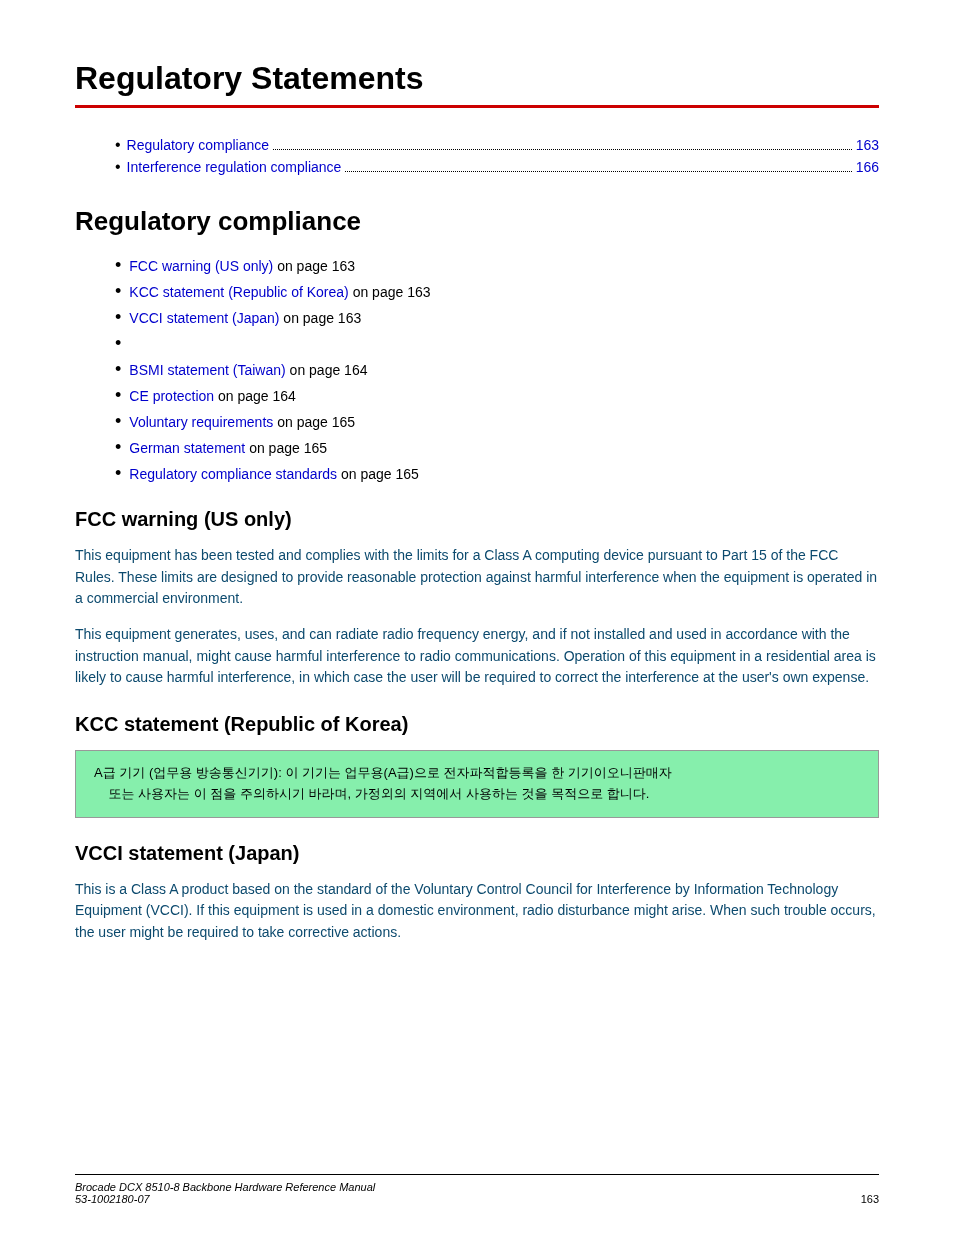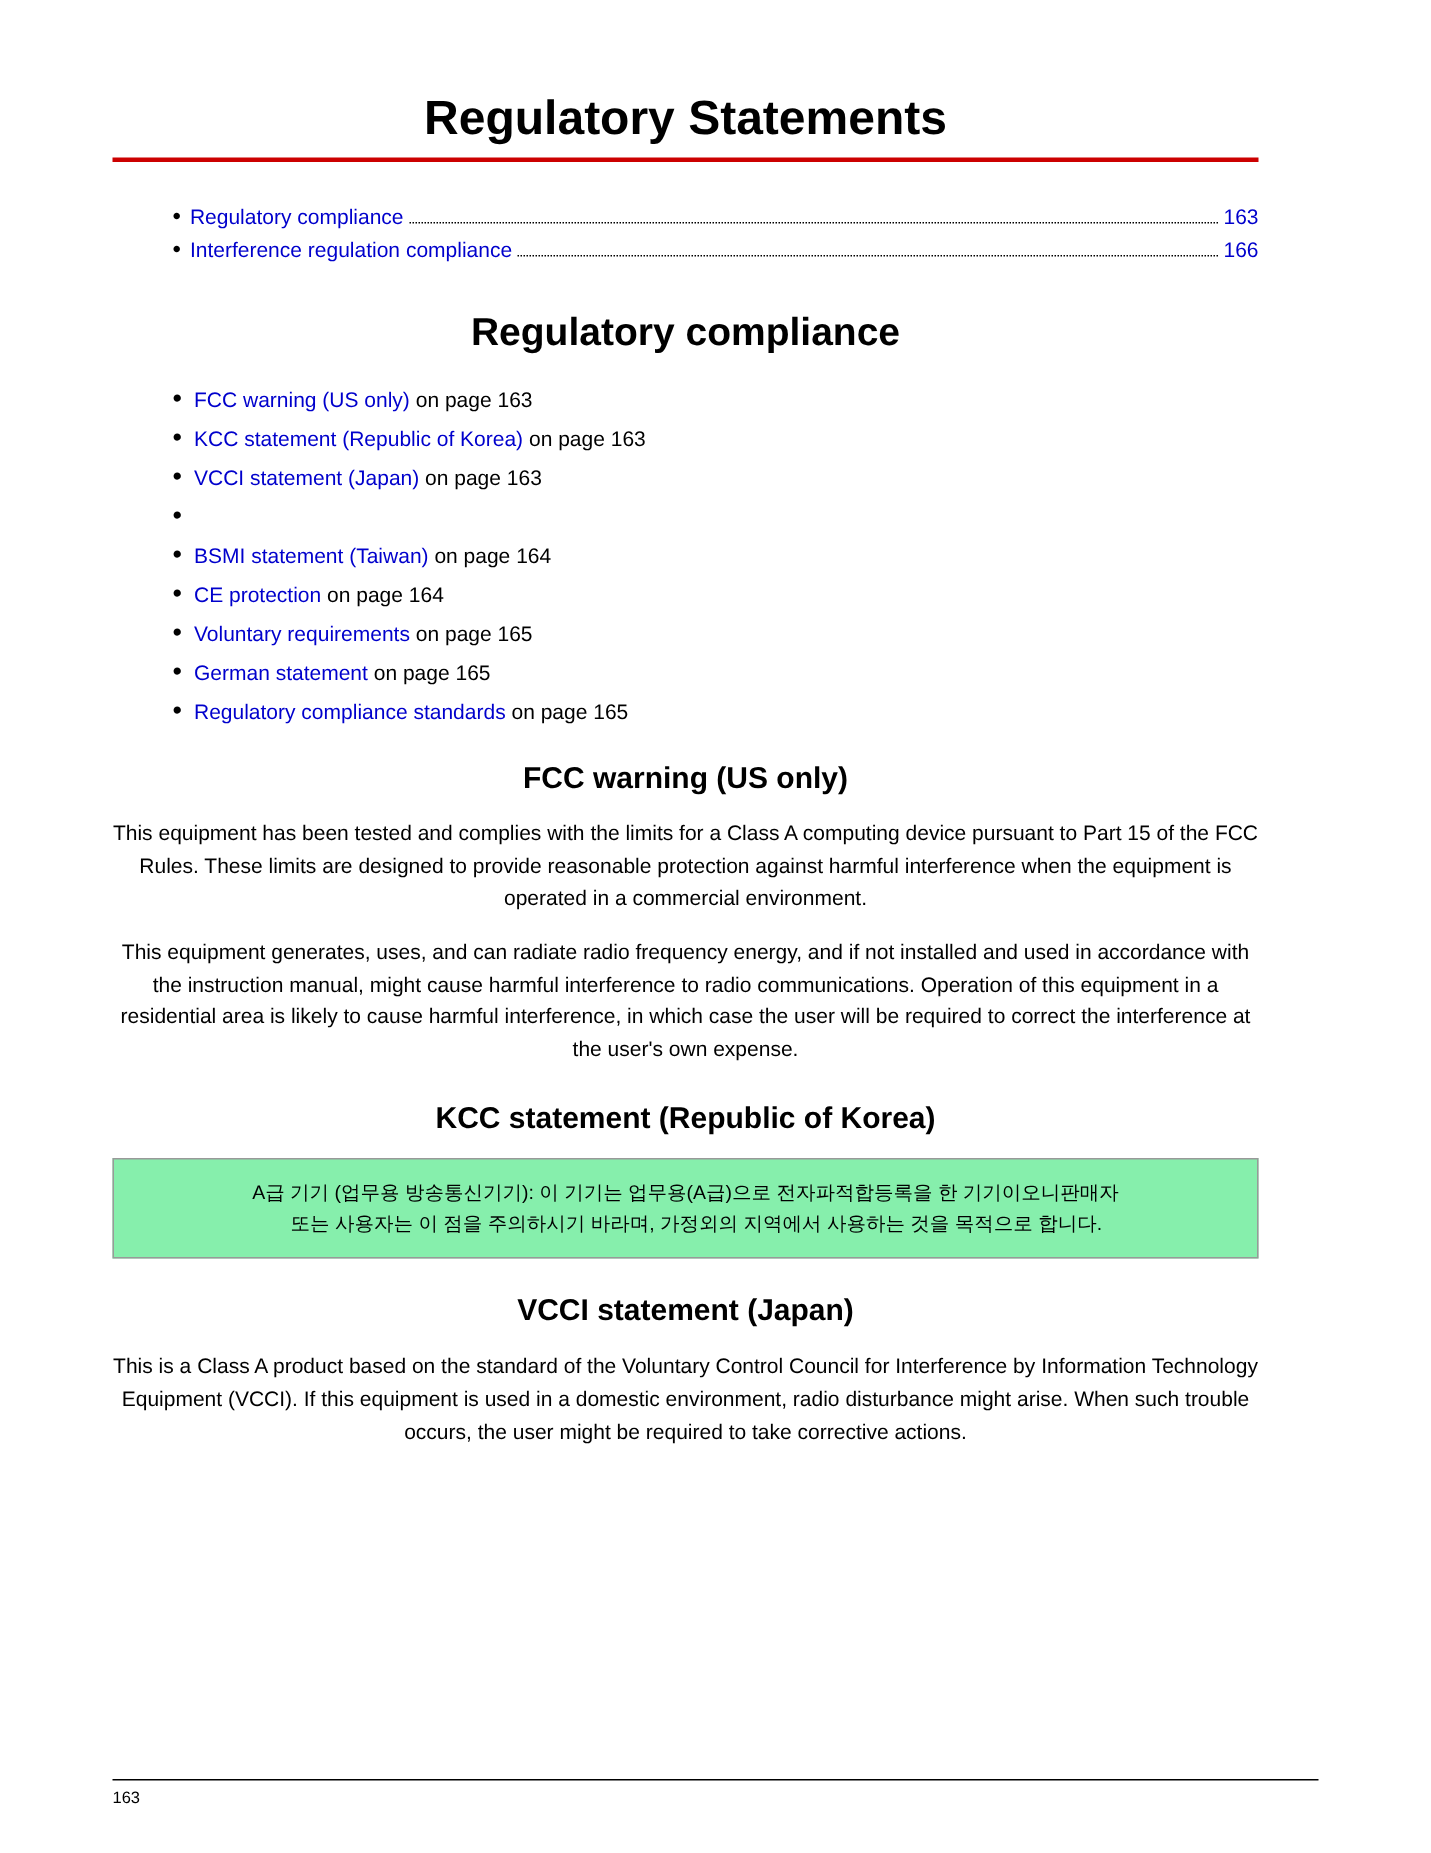--- a/index.html
+++ b/index.html
@@ -11,24 +11,23 @@
     body {
       font-family: Arial, Helvetica, sans-serif;
       font-size: 14px;
       color: #000;
       background: #fff;
       width: 954px;
       min-height: 1235px;
     }
 
     .page {
-      padding: 60px 115px 60px 75px;
+      padding: 60px 75px 60px 75px;
       position: relative;
       min-height: 1235px;
-      text-align: center;
     }
 
     .page-title {
       font-size: 32px;
       font-weight: bold;
       font-family: 'Arial Black', Arial, sans-serif;
       color: #000;
       margin-bottom: 8px;
     }
 
@@ -110,21 +109,21 @@
 
     .link {
       color: #0000cc;
       text-decoration: none;
     }
 
     .body-text {
       font-size: 14px;
       line-height: 1.55;
       margin-bottom: 14px;
-      color: #000000;
+      color: #0c4a6e;
     }
 
     .kcc-box {
       border: 1px solid #999;
       padding: 12px 18px;
       margin: 14px 0;
       font-size: 13px;
       line-height: 1.6;
       background: #86efac;
     }
@@ -221,16 +220,20 @@
 
   <h3 class="sub-section-title">KCC statement (Republic of Korea)</h3>
   <div class="kcc-box">
     <span>A급 기기 (업무용 방송통신기기): 이 기기는 업무용(A급)으로 전자파적합등록을 한 기기이오니판매자<br>&nbsp;&nbsp;&nbsp;&nbsp;또는 사용자는 이 점을 주의하시기 바라며, 가정외의 지역에서 사용하는 것을 목적으로 합니다.</span>
   </div>
 
   <h3 class="sub-section-title">VCCI statement (Japan)</h3>
   <p class="body-text">This is a Class A product based on the standard of the Voluntary Control Council for Interference by Information Technology Equipment (VCCI). If this equipment is used in a domestic environment, radio disturbance might arise. When such trouble occurs, the user might be required to take corrective actions.</p>
 
   <div class="footer">
+    <div class="footer-left">
+      <span>Brocade DCX 8510-8 Backbone Hardware Reference Manual</span><br>
+      <span>53-1002180-07</span>
+    </div>
     <div class="footer-right">163</div>
   </div>
 
 </div>
 
 </body></html>

